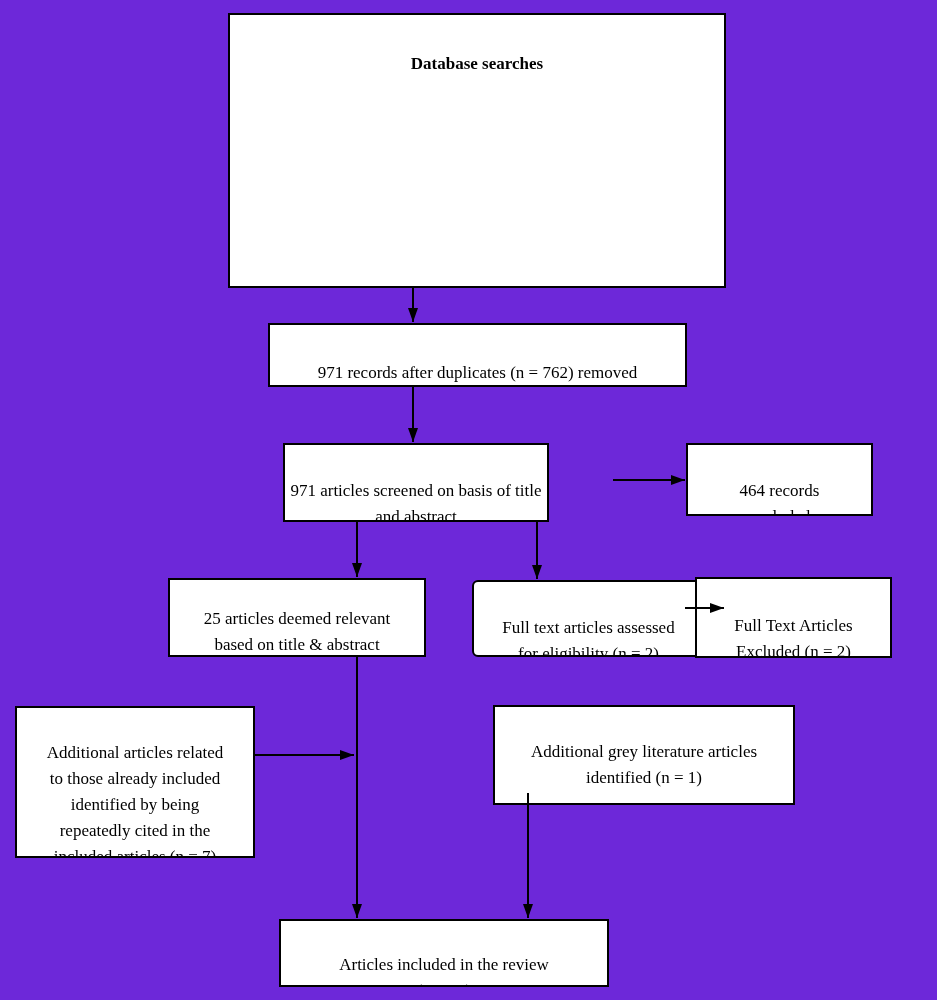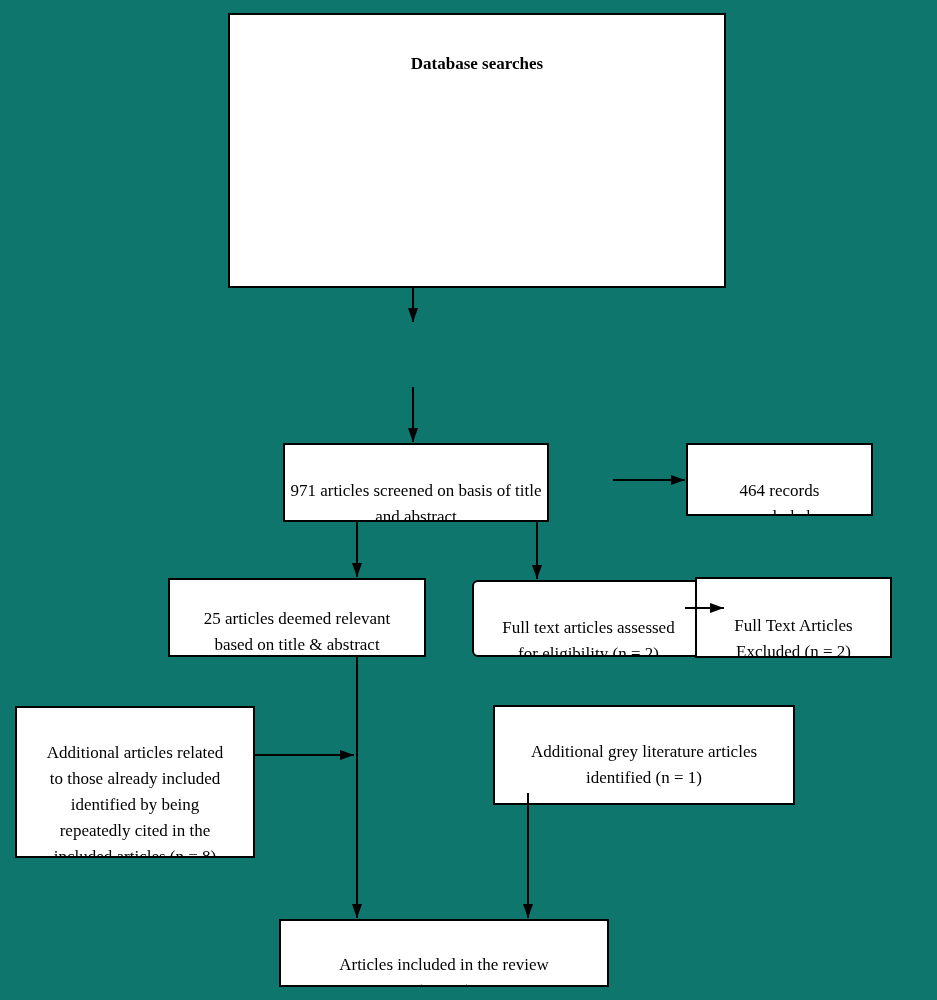--- a/index.html
+++ b/index.html
@@ -1,20 +1,20 @@
 <!DOCTYPE html>
 <html><head>
 <meta charset="utf-8">
 <style>
   html, body { margin: 0; padding: 0; background: #ffffff; }
   #canvas {
     position: relative;
     width: 937px;
     height: 1000px;
-    background: #0f766e;
+    background: #6d28d9;
     font-family: "Liberation Serif", "DejaVu Serif", serif;
     color: #000000;
   }
   .box {
     position: absolute;
     border: 2px solid #000000;
     background: #ffffff;
     box-sizing: border-box;
     text-align: center;
     font-size: 17px;
@@ -42,20 +42,23 @@
 </head>
 <body>
 
 <div id="canvas">
 
   <div class="box" id="box-db">
     <div class="db-title">Database searches</div>
     
   </div>
 
+  <div class="box" id="box-dedup">
+    <div>971 records after duplicates (n = 762) removed</div>
+  </div>
 
   <div class="box" id="box-screened">
     <div>971 articles screened on basis of title
 and abstract</div>
   </div>
 
   <div class="box" id="box-945">
     <div>464 records
 excluded</div>
   </div>
@@ -73,21 +76,21 @@
   <div class="box" id="box-ftexcl">
     <div>Full Text Articles
 Excluded (n = 2)</div>
   </div>
 
   <div class="box" id="box-addcited">
     <div>Additional articles related
 to those already included
 identified by being
 repeatedly cited in the
-included articles (n = 8)</div>
+included articles (n = 7)</div>
   </div>
 
   <div class="box" id="box-grey">
     <div>Additional grey literature articles
 identified (n = 1)</div>
   </div>
 
   <div class="box" id="box-included">
     <div>Articles included in the review
 (n = 27)</div>

